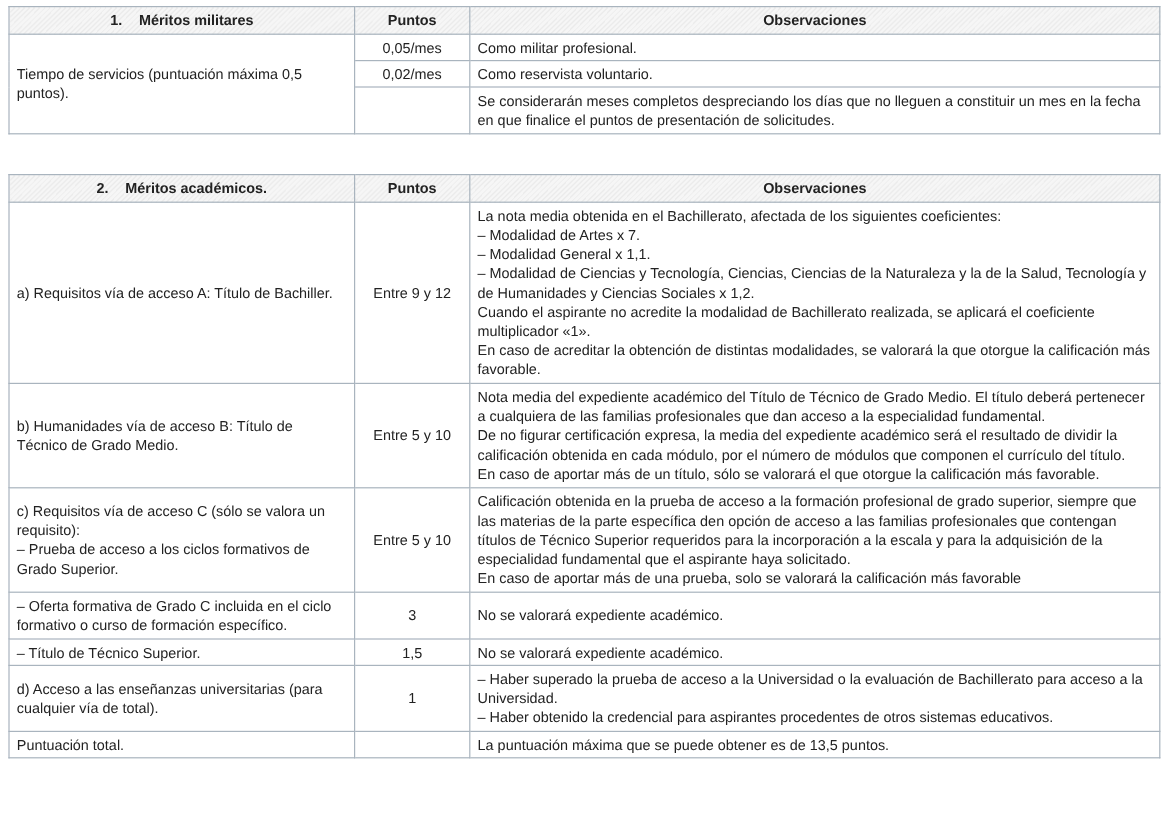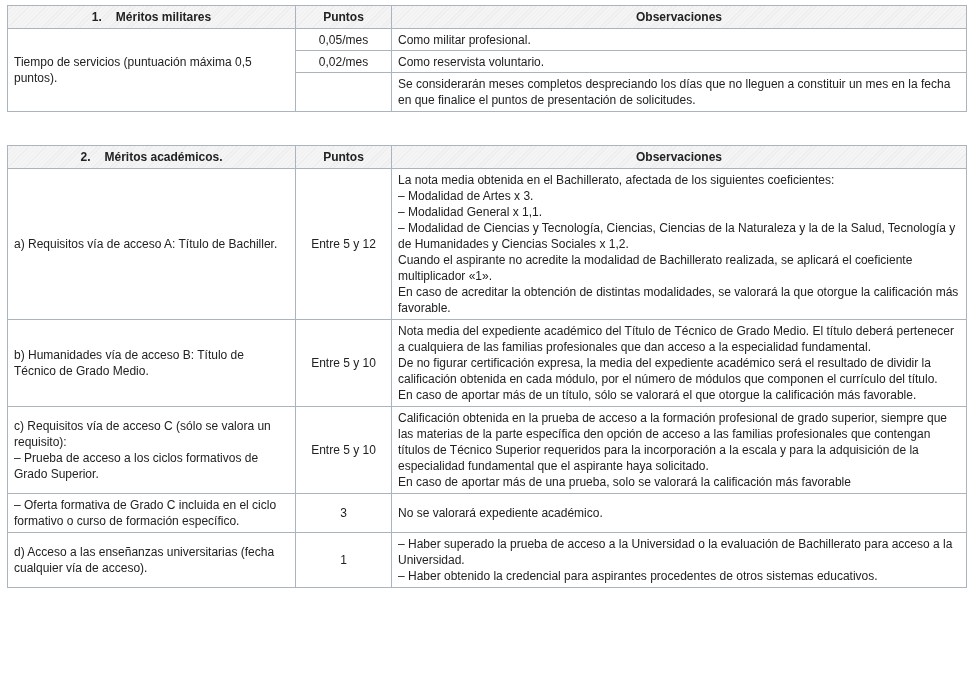--- a/index.html
+++ b/index.html
@@ -97,24 +97,24 @@
         <span class="hnum">2.</span><span>Méritos académicos.</span>
       </th>
       <th>Puntos</th>
       <th>Observaciones</th>
     </tr>
   </thead>
   <tbody>
 
     <tr>
       <td>a)  Requisitos vía de acceso A: Título de Bachiller.</td>
-      <td class="pts">Entre 5 y 12</td>
+      <td class="pts">Entre 9 y 12</td>
       <td class="obs">
         <span class="line">La nota media obtenida en el Bachillerato, afectada de los siguientes coeficientes:</span>
-        <span class="line">–  Modalidad de Artes x 3.</span>
+        <span class="line">–  Modalidad de Artes x 7.</span>
         <span class="line">–  Modalidad General x 1,1.</span>
         <span class="line">–  Modalidad de Ciencias y Tecnología, Ciencias, Ciencias de la Naturaleza y la de la Salud, Tecnología y de Humanidades y Ciencias Sociales x 1,2.</span>
         <span class="line">Cuando el aspirante no acredite la modalidad de Bachillerato realizada, se aplicará el coeficiente multiplicador «1».</span>
         <span class="line">En caso de acreditar la obtención de distintas modalidades, se valorará la que otorgue la calificación más favorable.</span>
       </td>
     </tr>
 
     <tr>
       <td>b)  Humanidades vía de acceso B: Título de Técnico de Grado Medio.</td>
       <td class="pts">Entre 5 y 10</td>
@@ -137,25 +137,35 @@
       </td>
     </tr>
 
     <tr>
       <td class="obs">–  Oferta formativa de Grado C incluida en el ciclo formativo o curso de formación específico.</td>
       <td class="pts">3</td>
       <td>No se valorará expediente académico.</td>
     </tr>
 
 
+    <tr class="r-single">
+      <td>–  Título de Técnico Superior.</td>
+      <td class="pts">1,5</td>
+      <td>No se valorará expediente académico.</td>
+    </tr>
 
 
     <tr>
-      <td>d)  Acceso a las enseñanzas universitarias (fecha cualquier vía de acceso).</td>
+      <td>d)  Acceso a las enseñanzas universitarias (para cualquier vía de total).</td>
       <td class="pts">1</td>
       <td class="obs">
         <span class="line">–  Haber superado la prueba de acceso a la Universidad o la evaluación de Bachillerato para acceso a la Universidad.</span>
         <span class="line">–  Haber obtenido la credencial para aspirantes procedentes de otros sistemas educativos.</span>
       </td>
     </tr>
 
+    <tr class="r-single">
+      <td>Puntuación total.</td>
+      <td class="pts"></td>
+      <td>La puntuación máxima que se puede obtener es de 13,5 puntos.</td>
+    </tr>
   </tbody>
 </table>
 
 </body></html>

